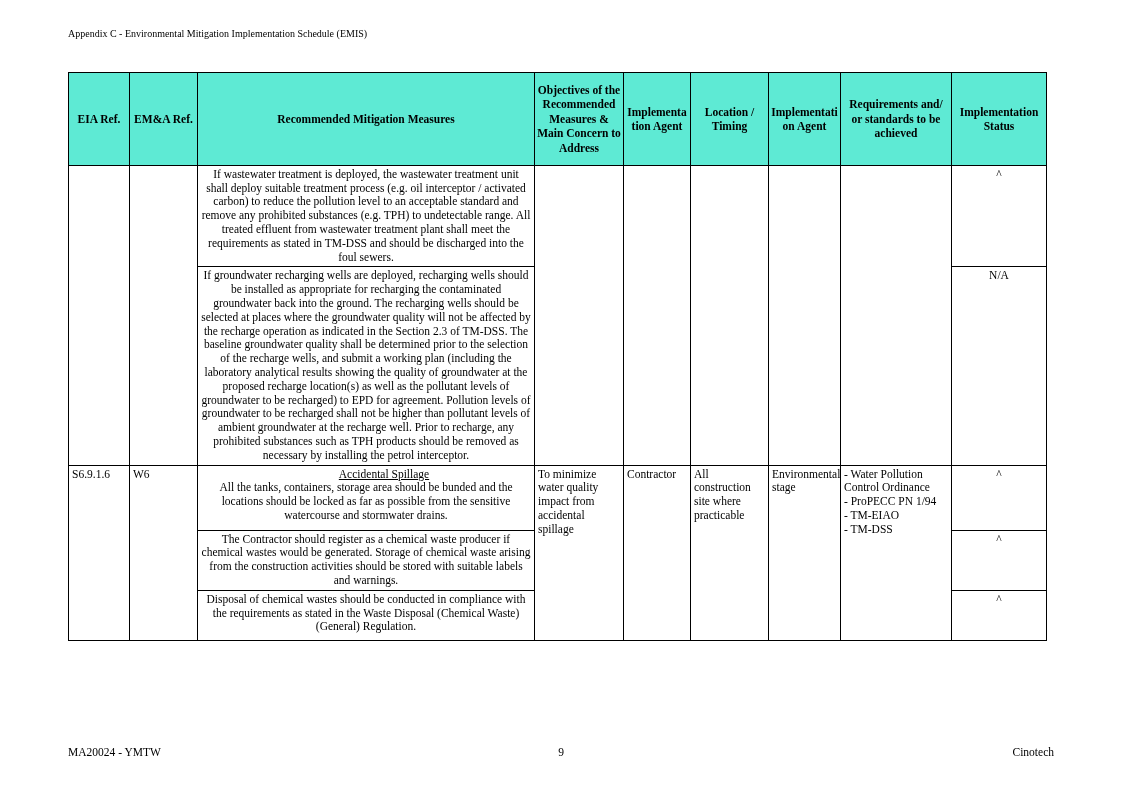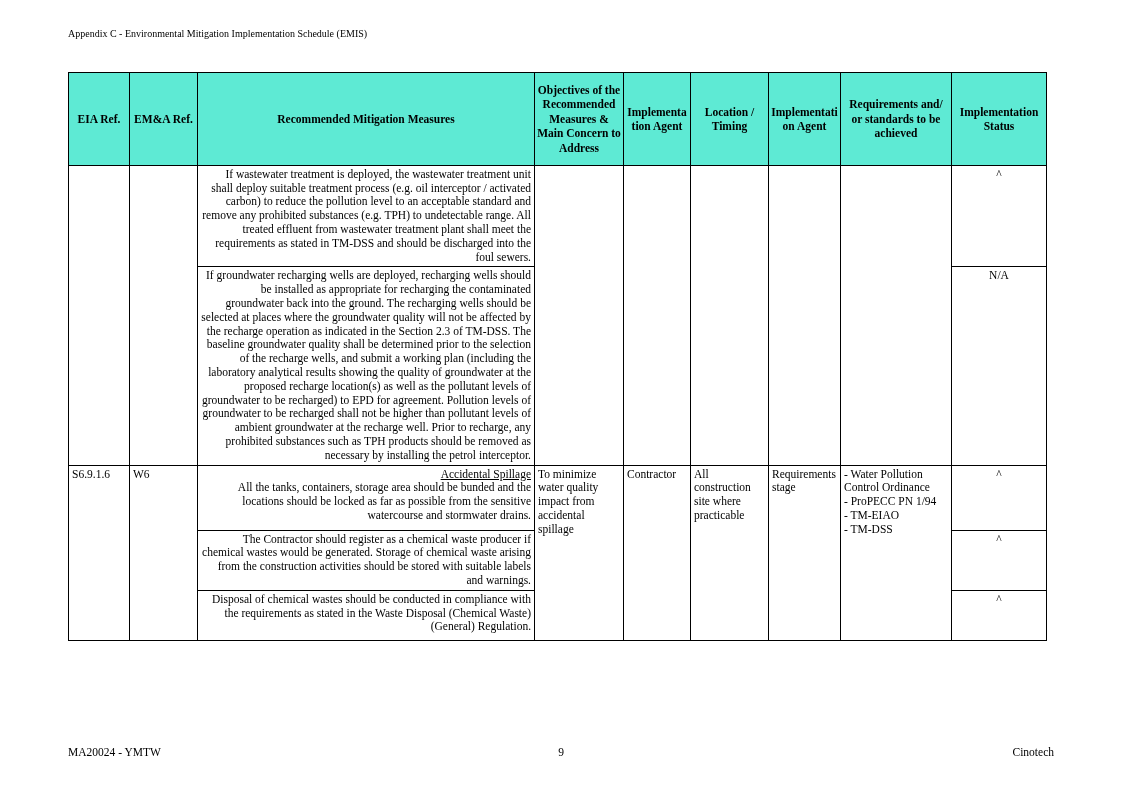--- a/index.html
+++ b/index.html
@@ -35,21 +35,21 @@
     vertical-align: middle;
     line-height: 1.25;
     padding: 10px 2px;
     overflow-wrap: break-word;
     word-wrap: break-word;
     word-break: break-word;
     height: 65px;
   }
   table.emis td { line-height: 1.2; }
   td.c { text-align: left; }
-  td.measure { text-align: right; }
+  td.measure { text-align: center; }
   td.status { text-align: center; vertical-align: top; }
   td.pre { white-space: pre-line; }
   .u { text-decoration: underline; margin-left: 36px; }
   .h-r1 { height: 99px; }
   .h-r2 { height: 191px; margin-top: 10px; }
   .h-r3 { height: 65px; }
   .h-r4 { height: 46px; }
   .h-r5 { height: 50px; margin-left: 45px; }
   .footer {
     position: absolute; left: 68px; top: 746px;
@@ -117,21 +117,21 @@
     <tr>
       <td class="c" rowspan="3">S6.9.1.6</td>
       <td class="c" rowspan="3">W6</td>
       <td class="measure h-r3">
         <div class="u">Accidental Spillage</div>
         <div>All the tanks, containers, storage area should be bunded and the locations should be locked as far as possible from the sensitive watercourse and stormwater drains.</div>
       </td>
       <td rowspan="3">To minimize water quality impact from accidental spillage</td>
       <td class="c" rowspan="3">Contractor</td>
       <td class="c" rowspan="3">All construction site where practicable</td>
-      <td class="c" rowspan="3">Requirements stage</td>
+      <td class="c" rowspan="3">Environmental stage</td>
       <td class="pre" rowspan="3">- Water Pollution Control Ordinance
 - ProPECC PN 1/94
 - TM-EIAO
 - TM-DSS</td>
       <td class="status">^</td>
     </tr>
     <tr>
       <td class="measure h-r4">
         <div>The Contractor should register as a chemical waste producer if chemical wastes would be generated.  Storage of chemical waste arising from the construction activities should be stored with suitable labels and warnings.</div>
       </td>

